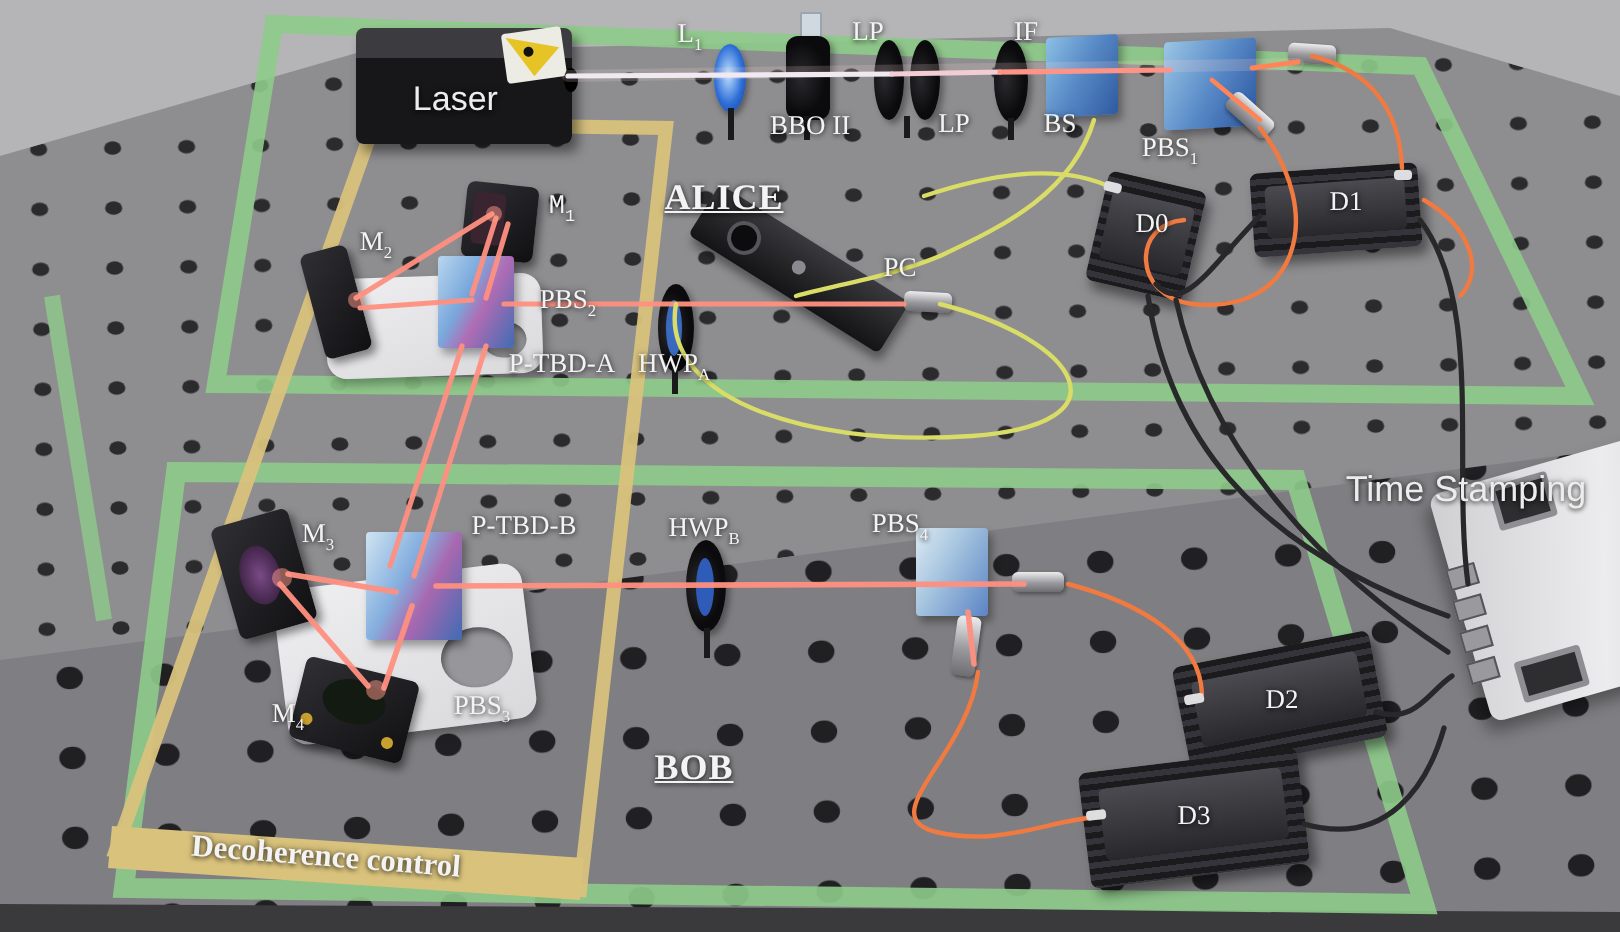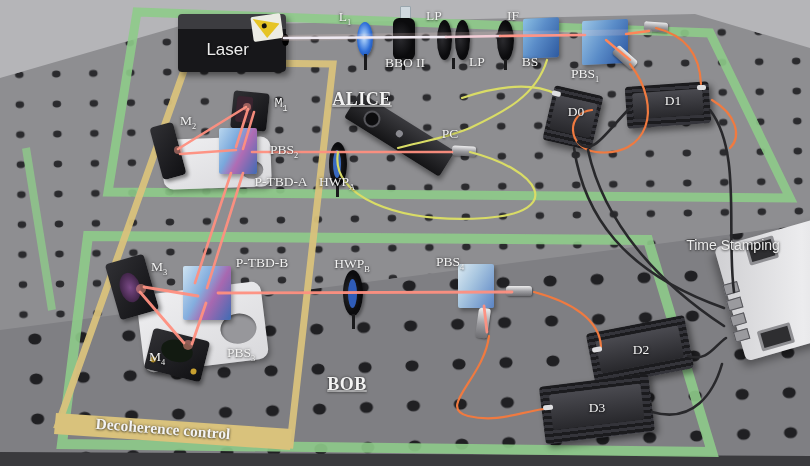--- a/index.html
+++ b/index.html
@@ -6,21 +6,21 @@
   #stage{position:relative;width:810px;height:466px;overflow:hidden;background:#8d8d90;
          font-family:"Liberation Serif",serif;}
   #stage svg{position:absolute;left:0;top:0;}
   #bg{z-index:1;} #parts{position:absolute;inset:0;z-index:2;} #fg{z-index:3;pointer-events:none;}
   #lbls{position:absolute;inset:0;z-index:4;}
   .part{position:absolute;}
   .lbl{position:absolute;transform:translate(-50%,-50%);color:#f3f3f3;font-size:13.5px;
        white-space:nowrap;text-shadow:0 0 3px rgba(0,0,0,.55),0 1px 2px rgba(0,0,0,.45);}
   .lbl sub{font-size:.62em;}
   .lbl.big{font-size:18px;font-weight:700;letter-spacing:.5px;text-decoration:underline;}
-  .lbl.sans{font-family:"Liberation Sans",sans-serif;font-size:14px;color:#ececec;}
+  .lbl.sans{font-family:"Liberation Sans",sans-serif;font-size:18px;color:#ececec;}
   .ring{background:radial-gradient(ellipse at 35% 50%, #2a2a2e 0%, #0b0b0d 60%);
         border-radius:50%;box-shadow:2px 2px 3px rgba(0,0,0,.35);}
   .stem{position:absolute;width:3px;background:#1a1a1c;}
   .cube{border-radius:2px;box-shadow:2px 3px 4px rgba(0,0,0,.35);}
   .coupler{background:linear-gradient(180deg,#ededee,#9a9a9e 55%,#6e6e72);border-radius:3px;
            box-shadow:1px 1px 2px rgba(0,0,0,.4);}
   .det{background:repeating-linear-gradient(180deg,#1b1b1e 0 3px,#34343a 3px 6px);
        border-radius:4px;box-shadow:3px 4px 6px rgba(0,0,0,.45);}
   .det .face{position:absolute;left:8%;right:8%;top:16%;bottom:22%;
        background:linear-gradient(180deg,#4a4a50,#28282c);border-radius:3px;}
@@ -246,21 +246,21 @@
     <div class="lbl" style="left:284px;top:151px;"><span>PBS</span><sub>2</sub></div>
     <div class="lbl" style="left:281px;top:182px;"><span>P-TBD-A</span></div>
     <div class="lbl" style="left:337px;top:183px;"><span>HWP</span><sub>A</sub></div>
     <div class="lbl" style="left:450px;top:134px;"><span>PC</span></div>
     <div class="lbl" style="left:576px;top:112px;"><span>D0</span></div>
     <div class="lbl" style="left:673px;top:101px;"><span>D1</span></div>
     <div class="lbl sans" style="left:733px;top:245px;"><span>Time Stamping</span></div>
     <div class="lbl" style="left:159px;top:268px;"><span>M</span><sub>3</sub></div>
     <div class="lbl" style="left:262px;top:263px;"><span>P-TBD-B</span></div>
     <div class="lbl" style="left:241px;top:354px;"><span>PBS</span><sub>3</sub></div>
-    <div class="lbl" style="left:144px;top:358px;margin-left:13px;"><span>M</span><sub>4</sub></div>
+    <div class="lbl" style="left:144px;top:358px;"><span>M</span><sub>4</sub></div>
     <div class="lbl" style="left:352px;top:265px;"><span>HWP</span><sub>B</sub></div>
     <div class="lbl" style="left:450px;top:263px;"><span>PBS</span><sub>4</sub></div>
     <div class="lbl big" style="left:347px;top:384px;"><span>BOB</span></div>
     <div class="lbl" style="left:641px;top:350px;"><span>D2</span></div>
     <div class="lbl" style="left:597px;top:408px;"><span>D3</span></div>
     <div class="lbl" style="left:163px;top:429px;transform:translate(-50%,-50%) rotate(4.5deg);font-weight:700;font-size:15.5px;">
       <span>Decoherence control</span></div>
   </div>
 </div>
 

